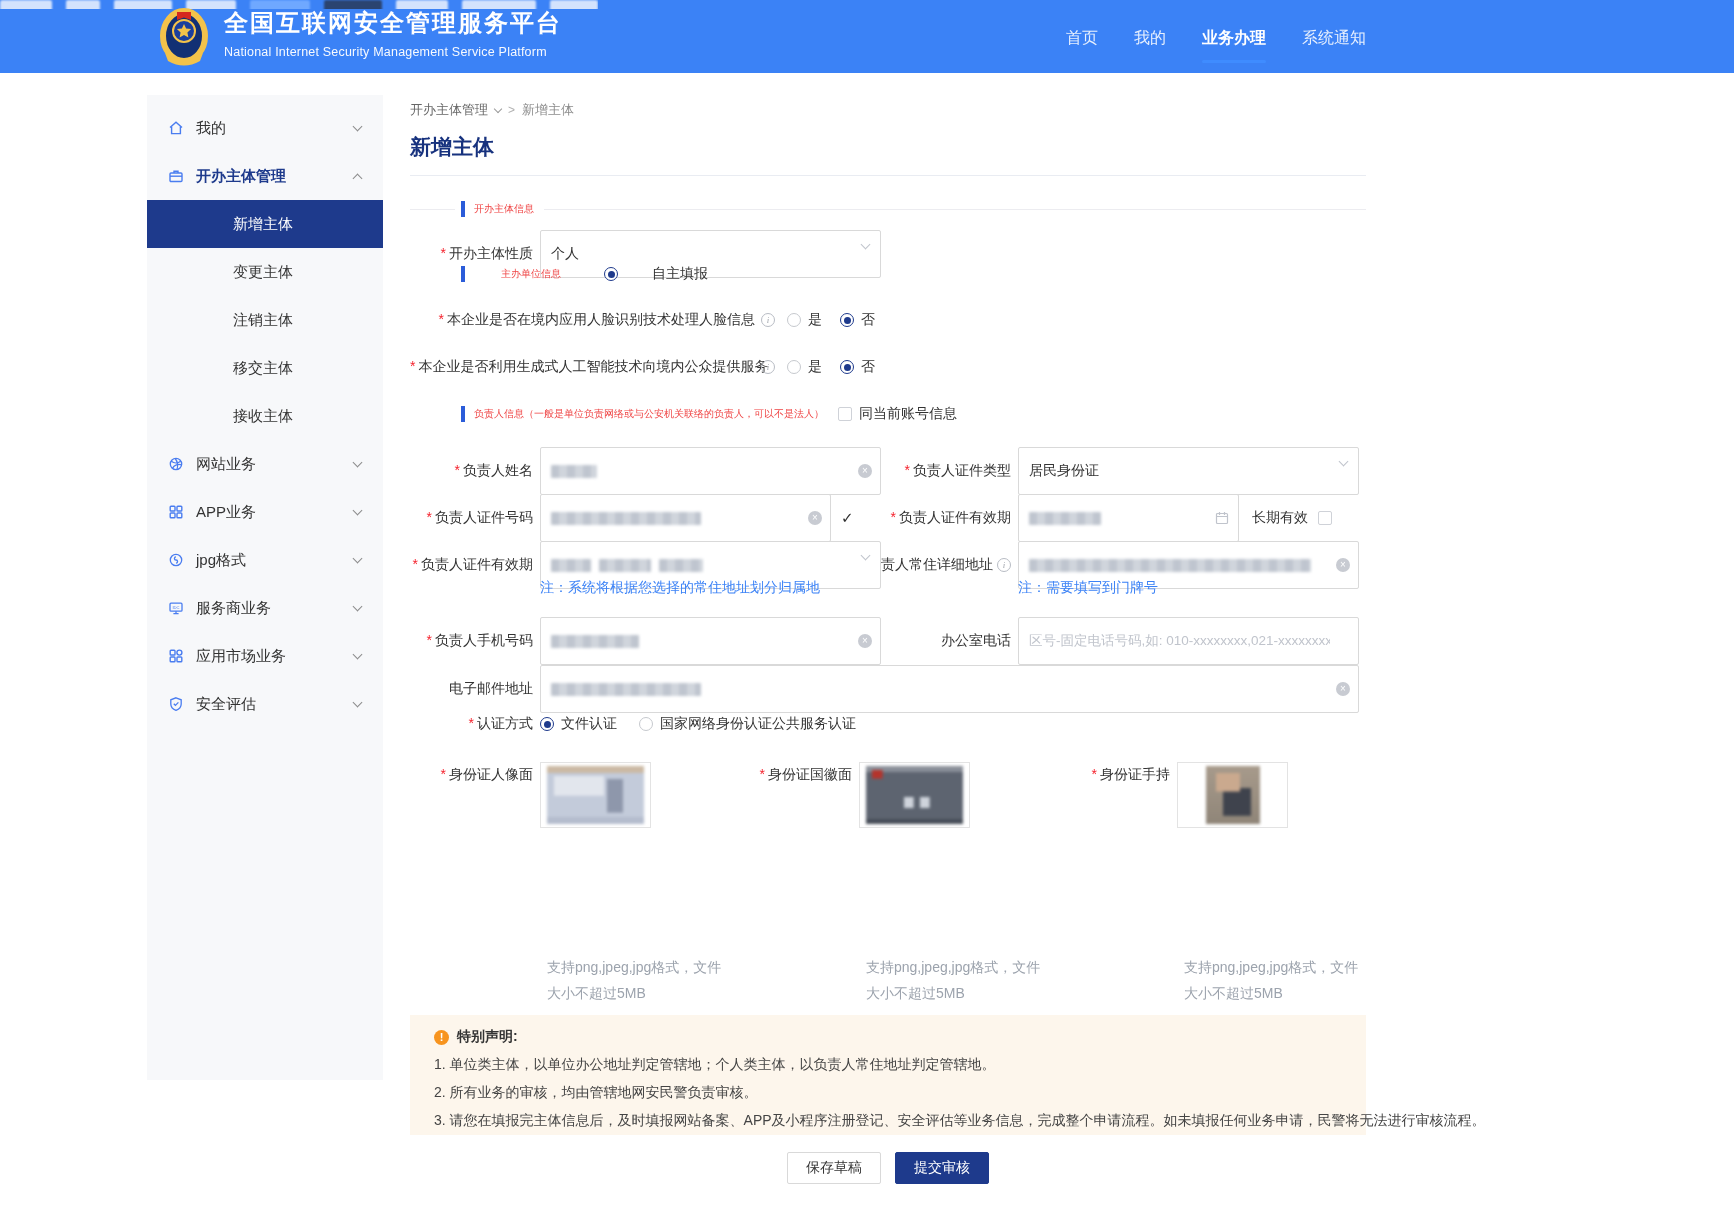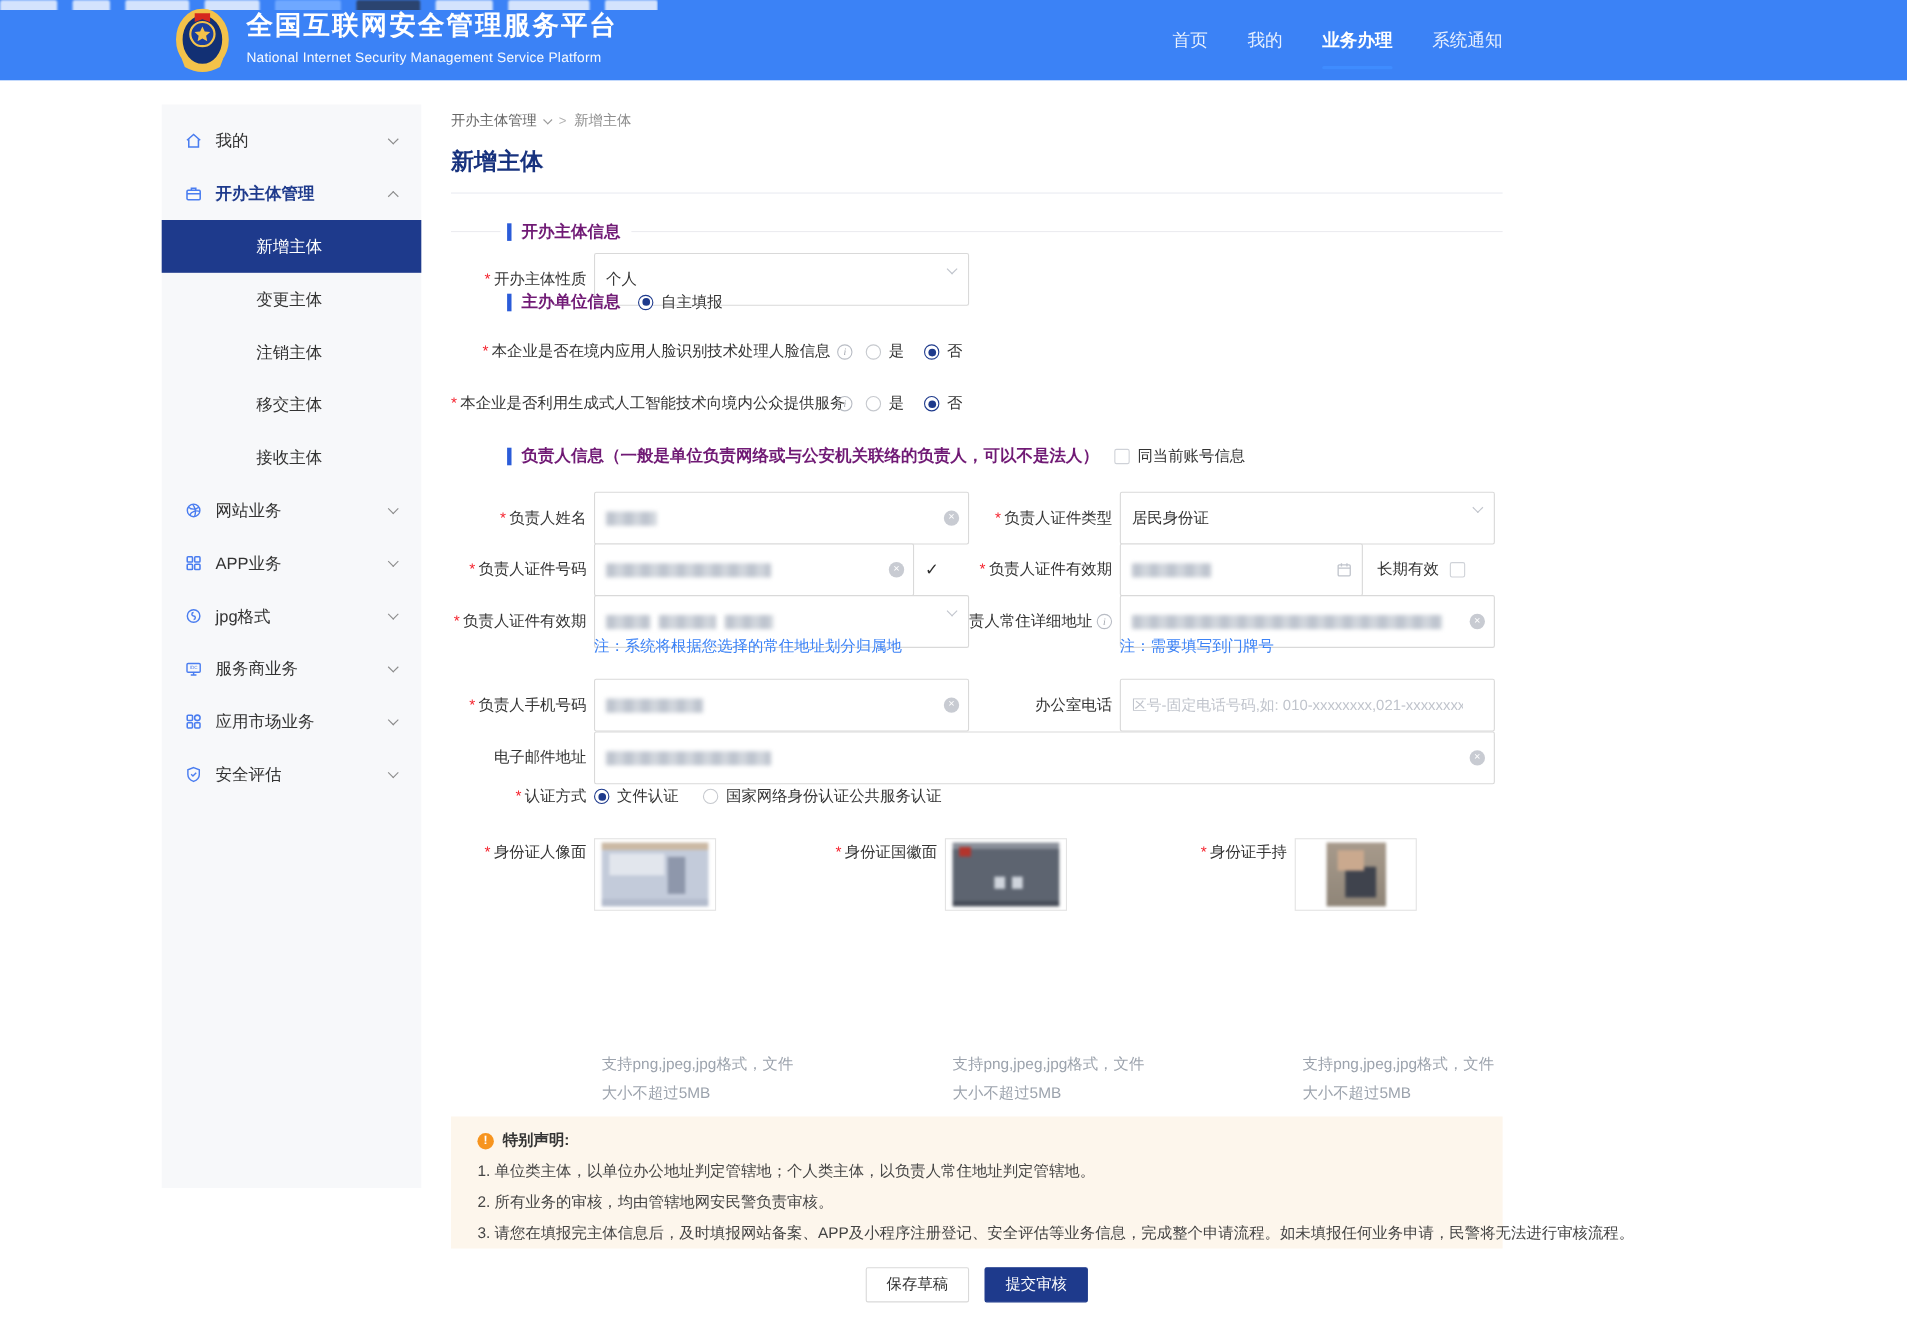--- a/index.html
+++ b/index.html
@@ -37,21 +37,21 @@
   .abs { position:absolute; left:0; width:956px; }
   .breadcrumb { top:6px; font-size:13px; color:#8c8c8c; display:flex; align-items:center; gap:7px; }
   .bc-parent { color:#666; cursor:pointer; }
   .bc-sep { color:#b0b0b0; font-size:12px; }
   .bc-chev { width:6px; height:6px; border-right:1.2px solid #9a9a9a; border-bottom:1.2px solid #9a9a9a; transform:rotate(45deg); margin-top:-3px; }
   .page-title { top:38px; font-size:21px; font-weight:bold; color:#17327e; }
   .title-divider { top:80px; border-bottom:1px solid #e9ecf2; height:1px; }
 
   .sec-head { display:flex; align-items:center; }
   .sec-bar { width:4px; height:16px; background:#2b5cd9; margin-right:9px; flex-shrink:0; }
-  .sec-title { font-size:15px; font-weight:bold; color:#701a75; white-space:nowrap; }
+  .sec-title { font-size:10px; font-weight:normal; color:#ef4444; white-space:nowrap; }
   .sec-line { height:1px; background:#ececf0; }
   .sec1 { top:106px; }
   .sec1 .lead { width:45px; margin-right:6px; }
   .sec1 .tail { flex:1; margin-left:10px; }
 
   .row { display:flex; align-items:center; }
   .lgroup,.rgroup { width:478px; display:flex; align-items:center; flex-shrink:0; }
   .flabel { width:130px; text-align:right; padding-right:7px; flex-shrink:0; color:#333; white-space:nowrap; }
   .star { color:#f5222d; margin-right:3px; }
   .input { position:relative; height:48px; border:1px solid #d9d9d9; border-radius:2px; background:#fff; display:flex; align-items:center; padding:0 28px 0 10px; }
@@ -67,21 +67,21 @@
   .note { font-size:14px; color:#3b82f6; }
 
   .radio { width:14px; height:14px; border-radius:50%; border:1px solid #c6c9ce; background:#fff; flex-shrink:0; display:inline-flex; align-items:center; justify-content:center; cursor:pointer; }
   .radio.on { border-color:#1e3a8c; }
   .radio.on::after { content:""; width:7px; height:7px; border-radius:50%; background:#1e3a8c; }
   .rlab { margin:0 0 0 7px; cursor:pointer; }
   .checkbox { width:14px; height:14px; border:1px solid #cfd2d8; border-radius:2px; background:#fff; flex-shrink:0; cursor:pointer; }
   .info-ic { width:14px; height:14px; border-radius:50%; border:1px solid #b8bcc4; color:#a2a6ae; font-size:9px; line-height:12px; text-align:center; font-style:italic; font-family:"Liberation Serif",serif; flex-shrink:0; cursor:pointer; }
   .q-label { width:345px; text-align:right; white-space:nowrap; }
 
-  .sec2 { top:170px; left:51px; display:flex; align-items:center; }
+  .sec2 { top:170px; left:51px; display:flex; align-items:center;gap:27px; }
   .sec3 { top:310px; left:51px; display:flex; align-items:center; }
   .r-name { top:352px; } .r-cert { top:399px; } .r-addr { top:446px; }
   .r-notes { top:484px; } .r-phone { top:522px; } .r-email { top:570px; } .r-auth { top:620px; }
 
   .uploads { top:667px; height:230px; }
   .upl-g { position:absolute; top:0; display:flex; }
   .upl-label { text-align:right; padding-right:7px; white-space:nowrap; padding-top:4px; }
   .thumb { width:111px; height:66px; border:1px solid #e3e3e3; background:#fff; display:flex; align-items:center; justify-content:center; cursor:pointer; }
   .ph1 { width:97px; height:58px; background:
       linear-gradient(#8e97ab 0 0) 74% 52%/17% 58% no-repeat,

